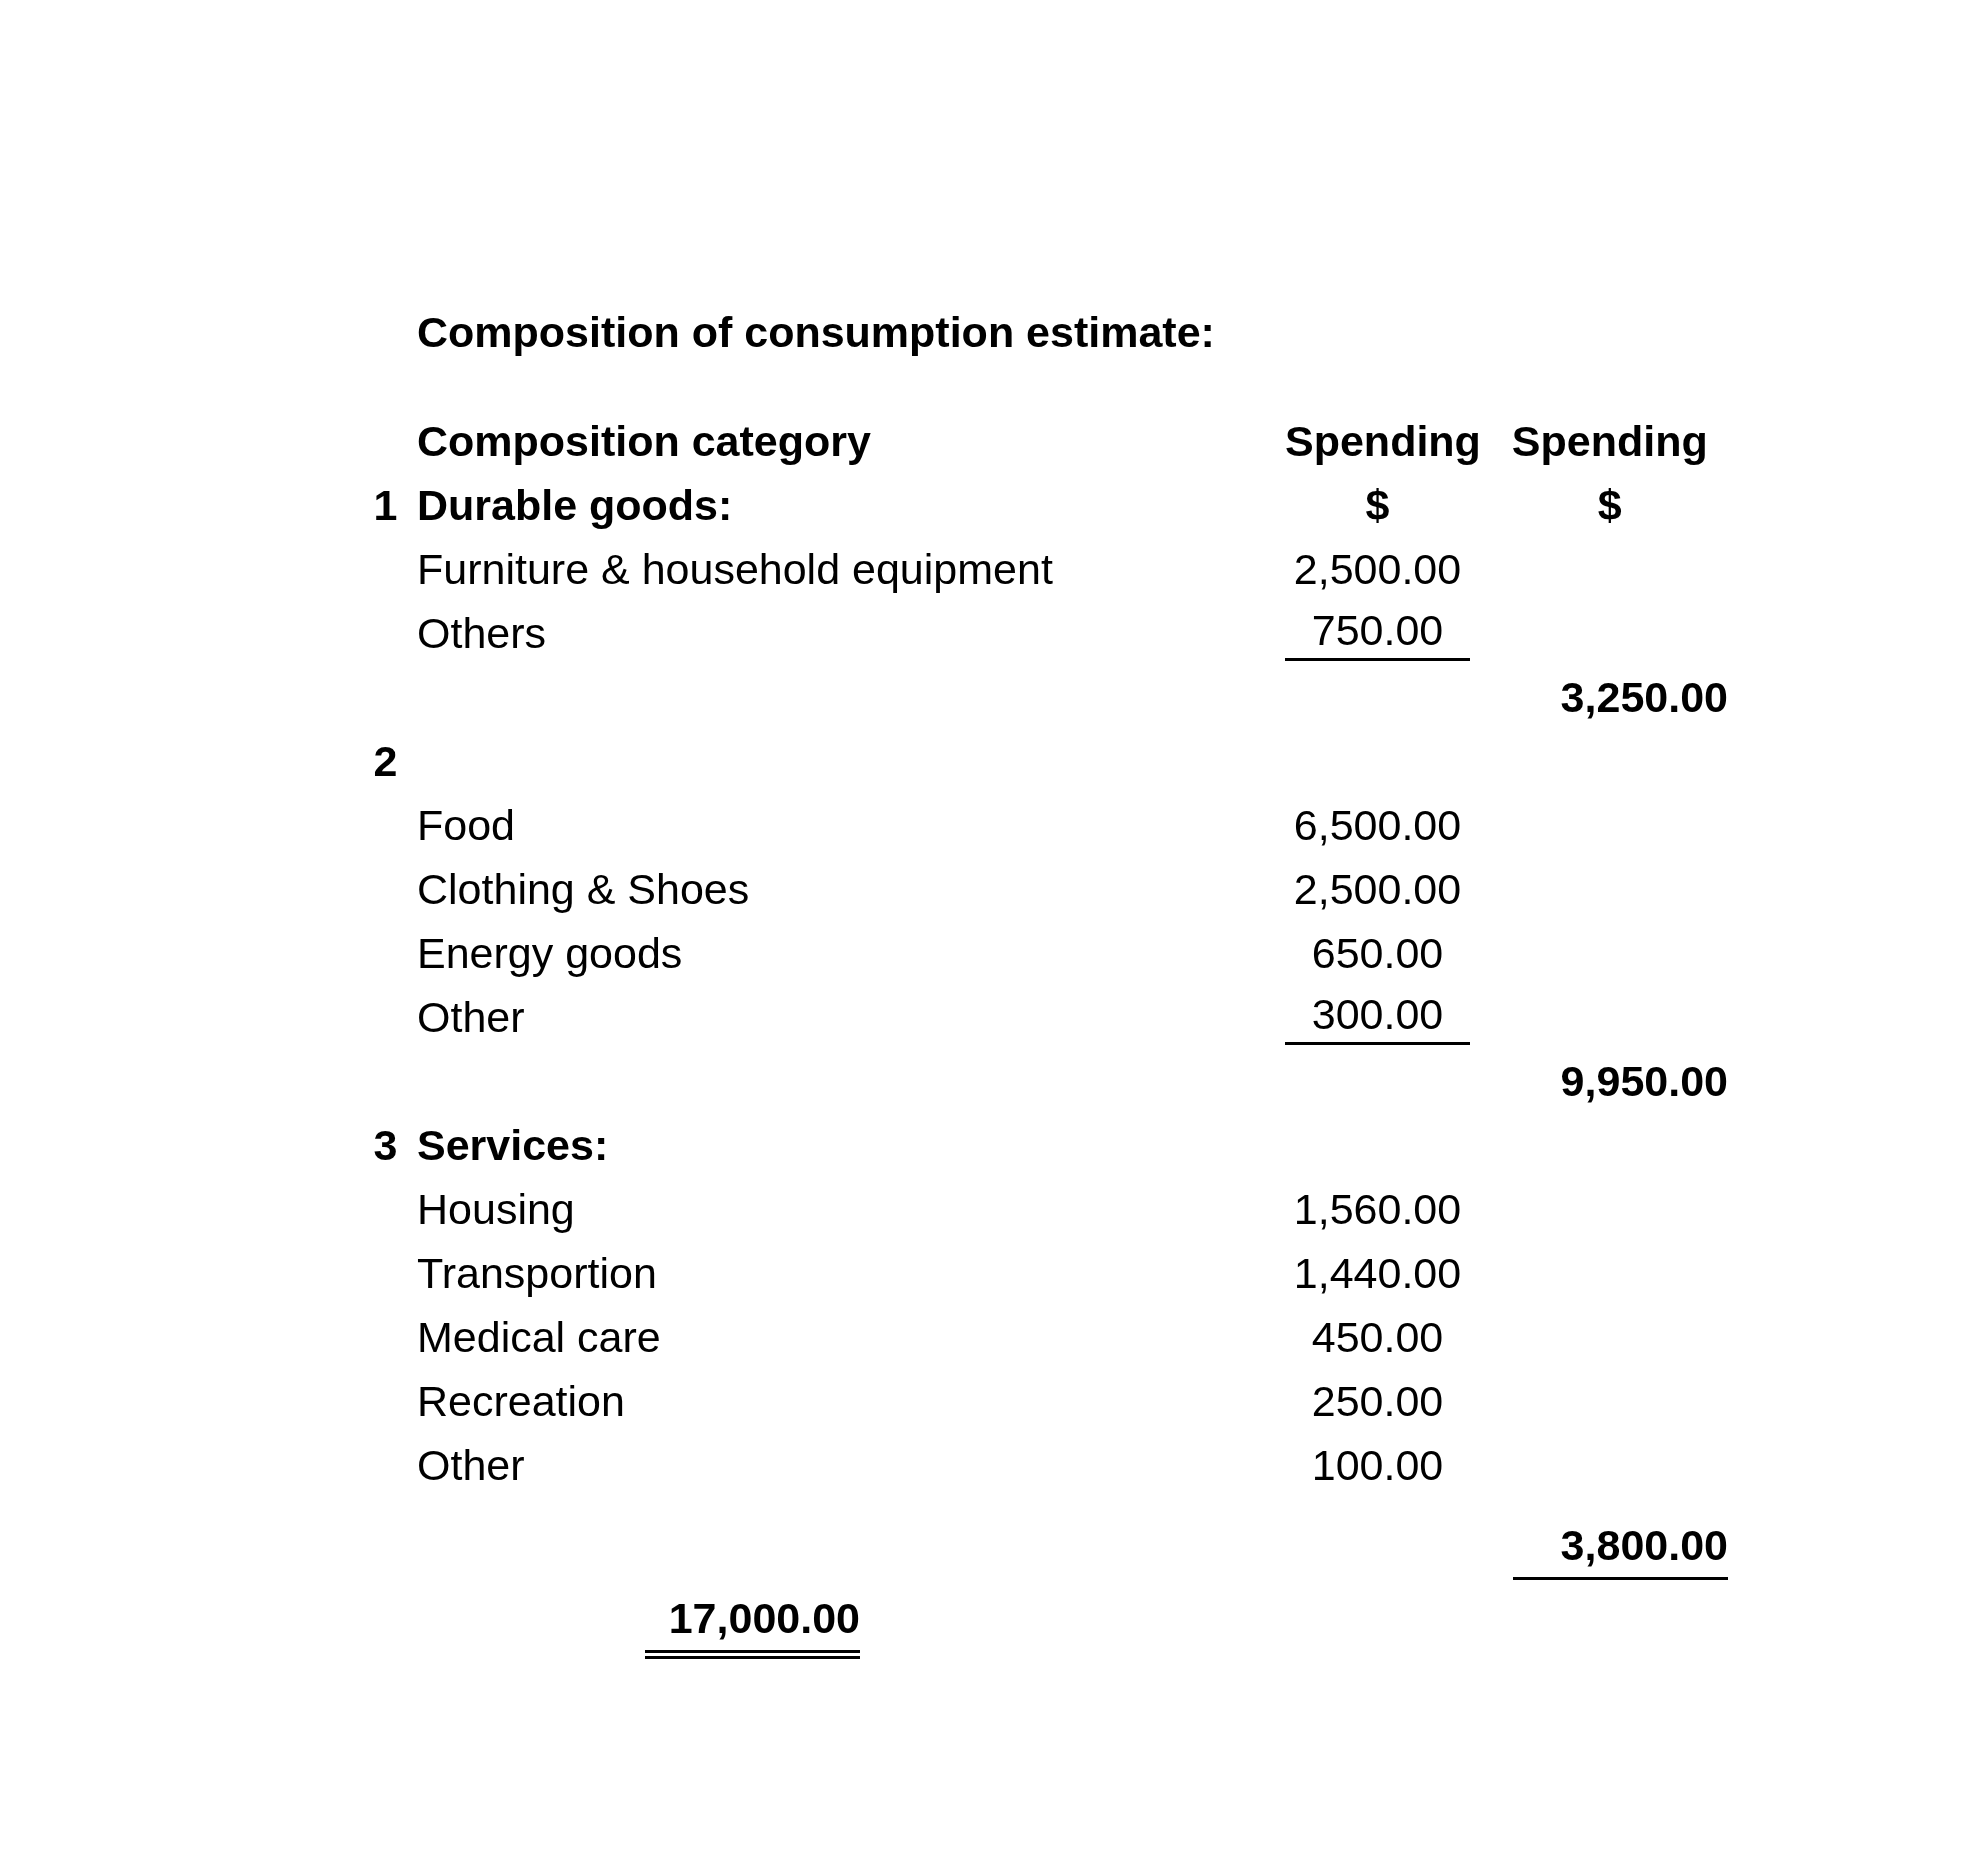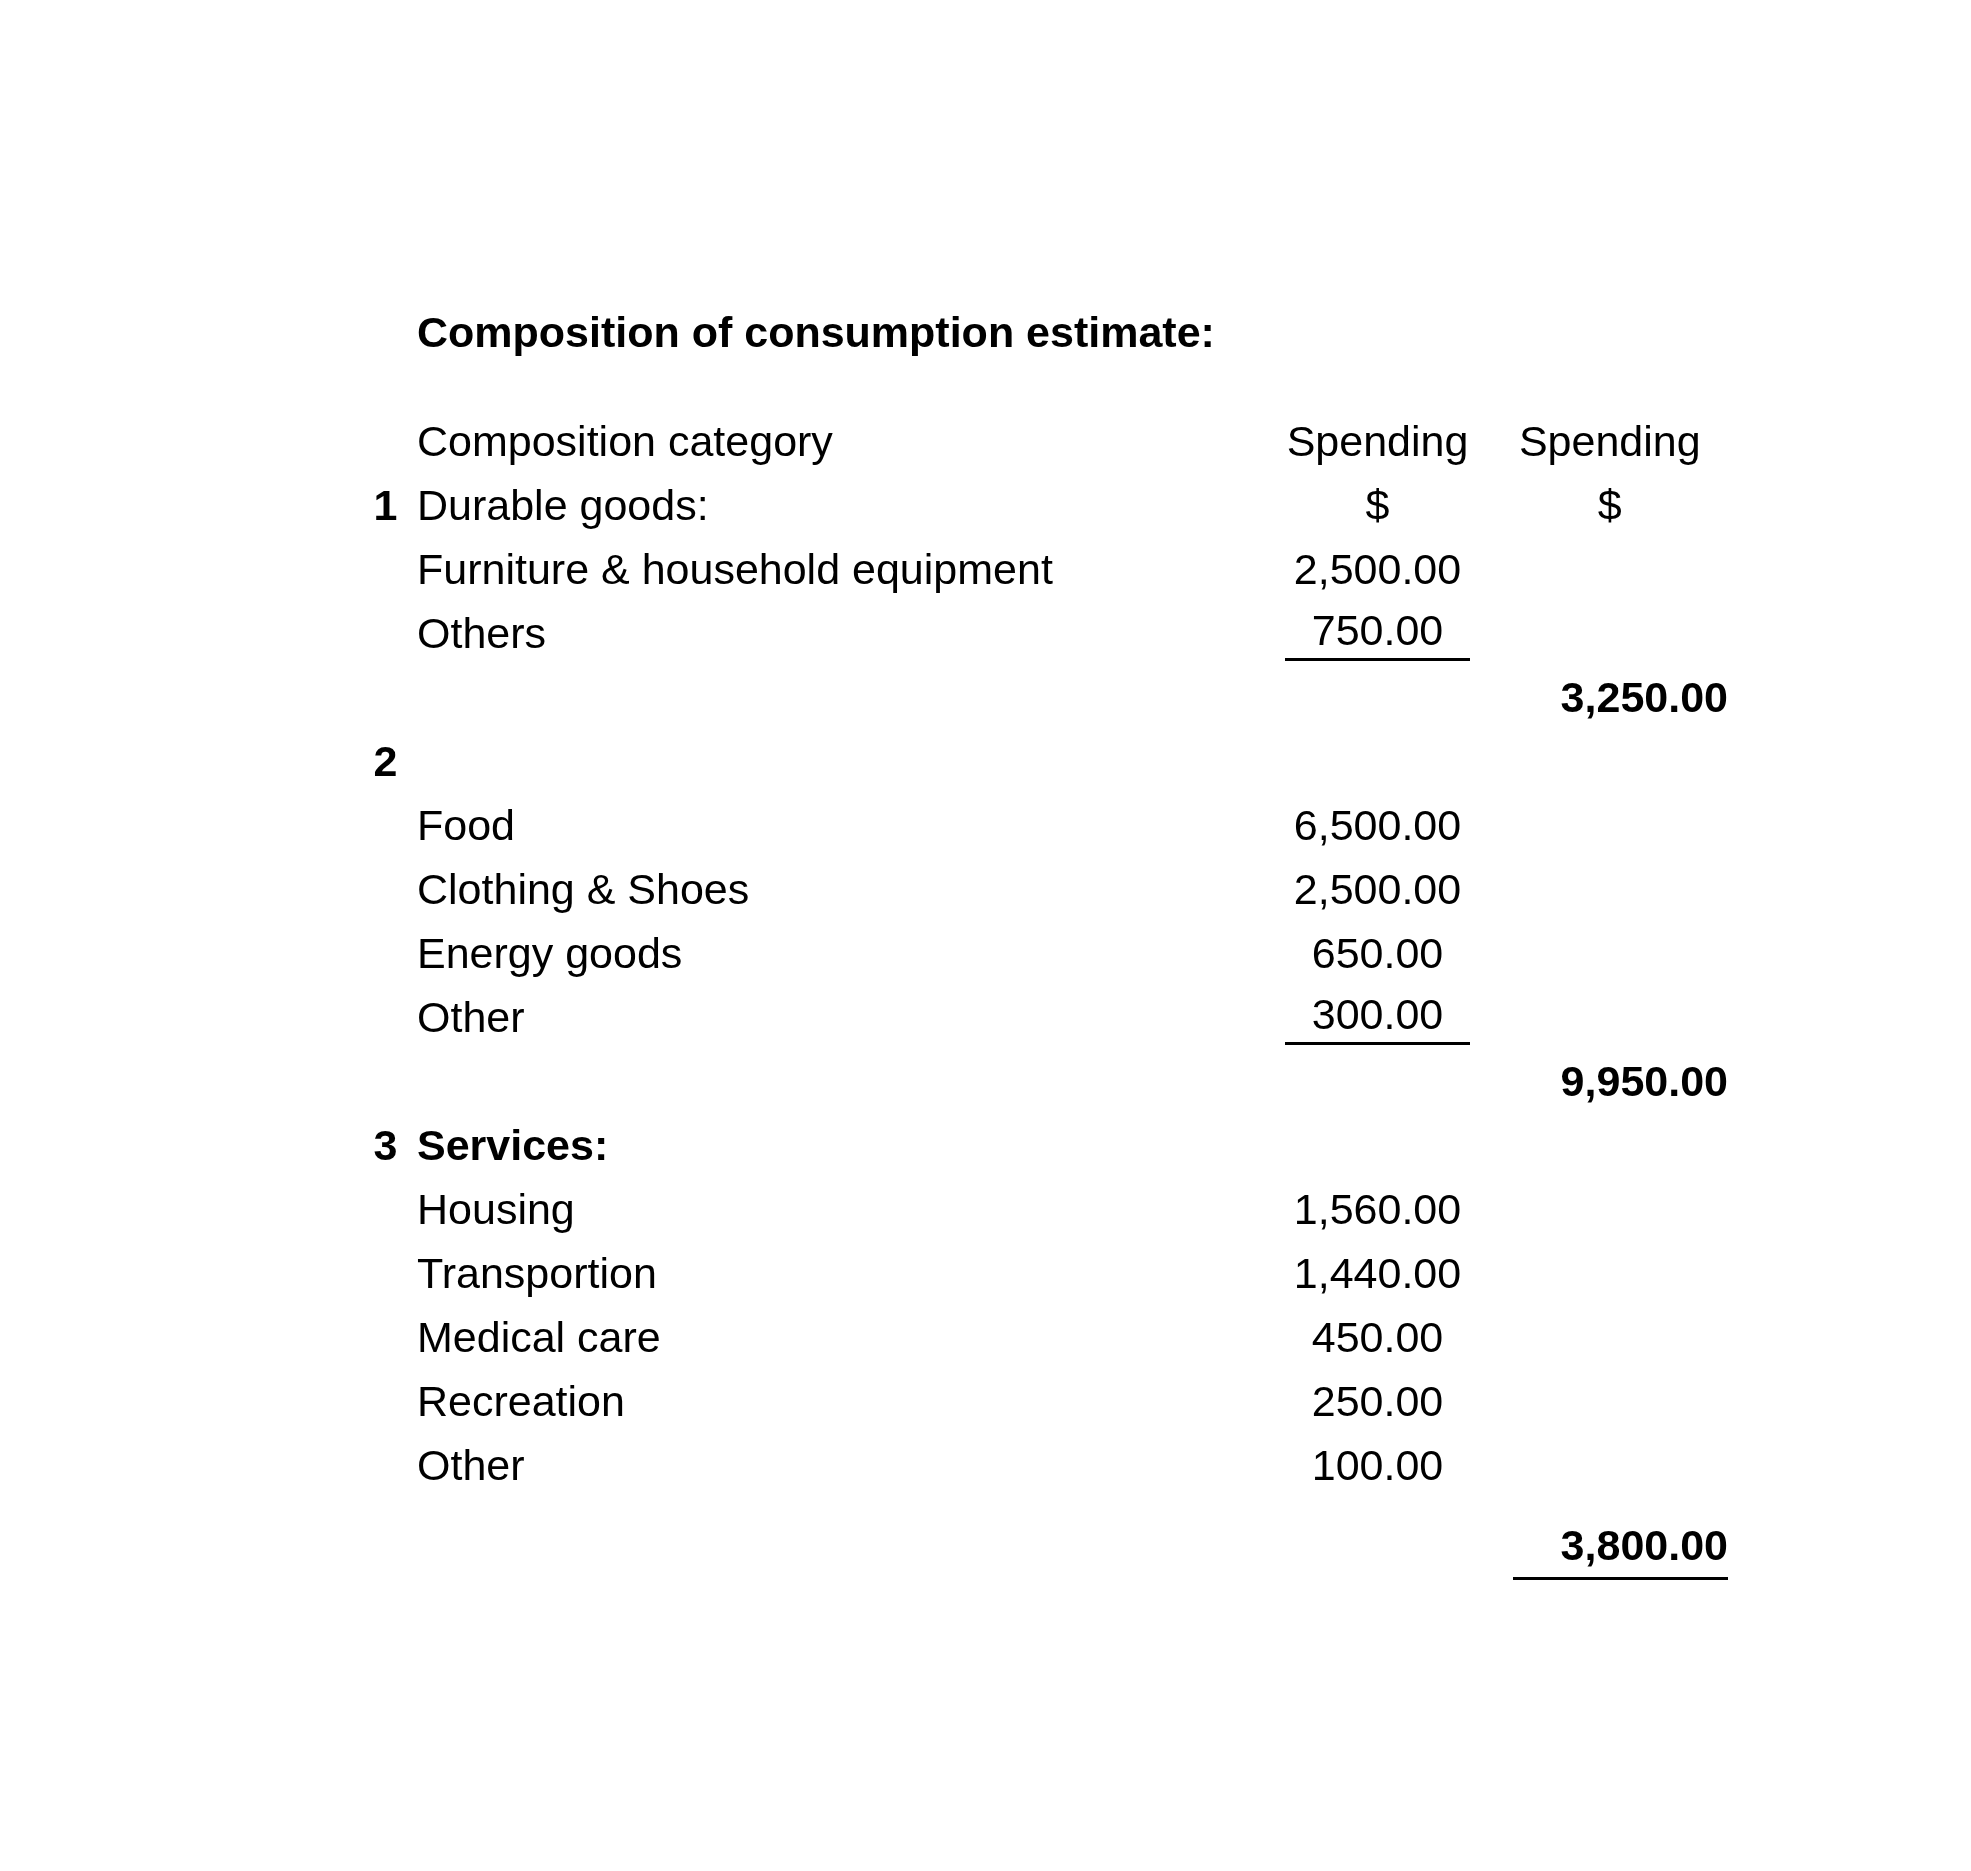--- a/index.html
+++ b/index.html
@@ -12,21 +12,21 @@
   .title-row{height:64px;line-height:64px;font-weight:700;padding-left:44px;white-space:nowrap;}
   .spacer-a{height:45px;}
   .spacer-b{height:15.6px;}
   .spacer-c{height:9.8px;}
   .row{display:flex;height:64px;}
   .c{line-height:64px;white-space:nowrap;box-sizing:border-box;}
   .num{width:44px;text-align:right;padding-right:19.5px;font-weight:700;}
   .label{width:868px;}
   .v1{width:185px;text-align:center;}
   .v2{width:258px;text-align:right;}
-  .row.head .label,.row.head .v1,.row.head .v2{font-weight:400;}
+  .row.head .label,.row.head .v1,.row.head .v2{font-weight:700;}
   .row.head .v1{text-align:center;}
   .row.head .v2{text-align:center;padding-left:21.5px;}
   .row.group .label{font-weight:700;}
   .row.subtotal .v2,.row.total .v2,.row.total .label{font-weight:700;}
   .v1.rule{border-bottom:3.9px solid #000;height:60px;line-height:59px;}
   .rule2{display:inline-block;min-width:215px;border-bottom:3.9px solid #000;}
   .rule-double{display:inline-block;min-width:215px;border-bottom:9.8px double #000;}
 </style>
 </head>
 <body>
@@ -161,16 +161,17 @@
     <div class="c label"></div>
     <div class="c v1"></div>
     <div class="c v2"><span class="rule2">3,800.00</span></div>
   </div>
 
   <div class="spacer-c"></div>
 
   <div class="row total">
     <div class="c num"></div>
     <div class="c v1"></div>
+    <div class="c v2"><span class="rule-double">17,000.00</span></div>
   </div>
 
 </div>
 
 
 </body></html>

